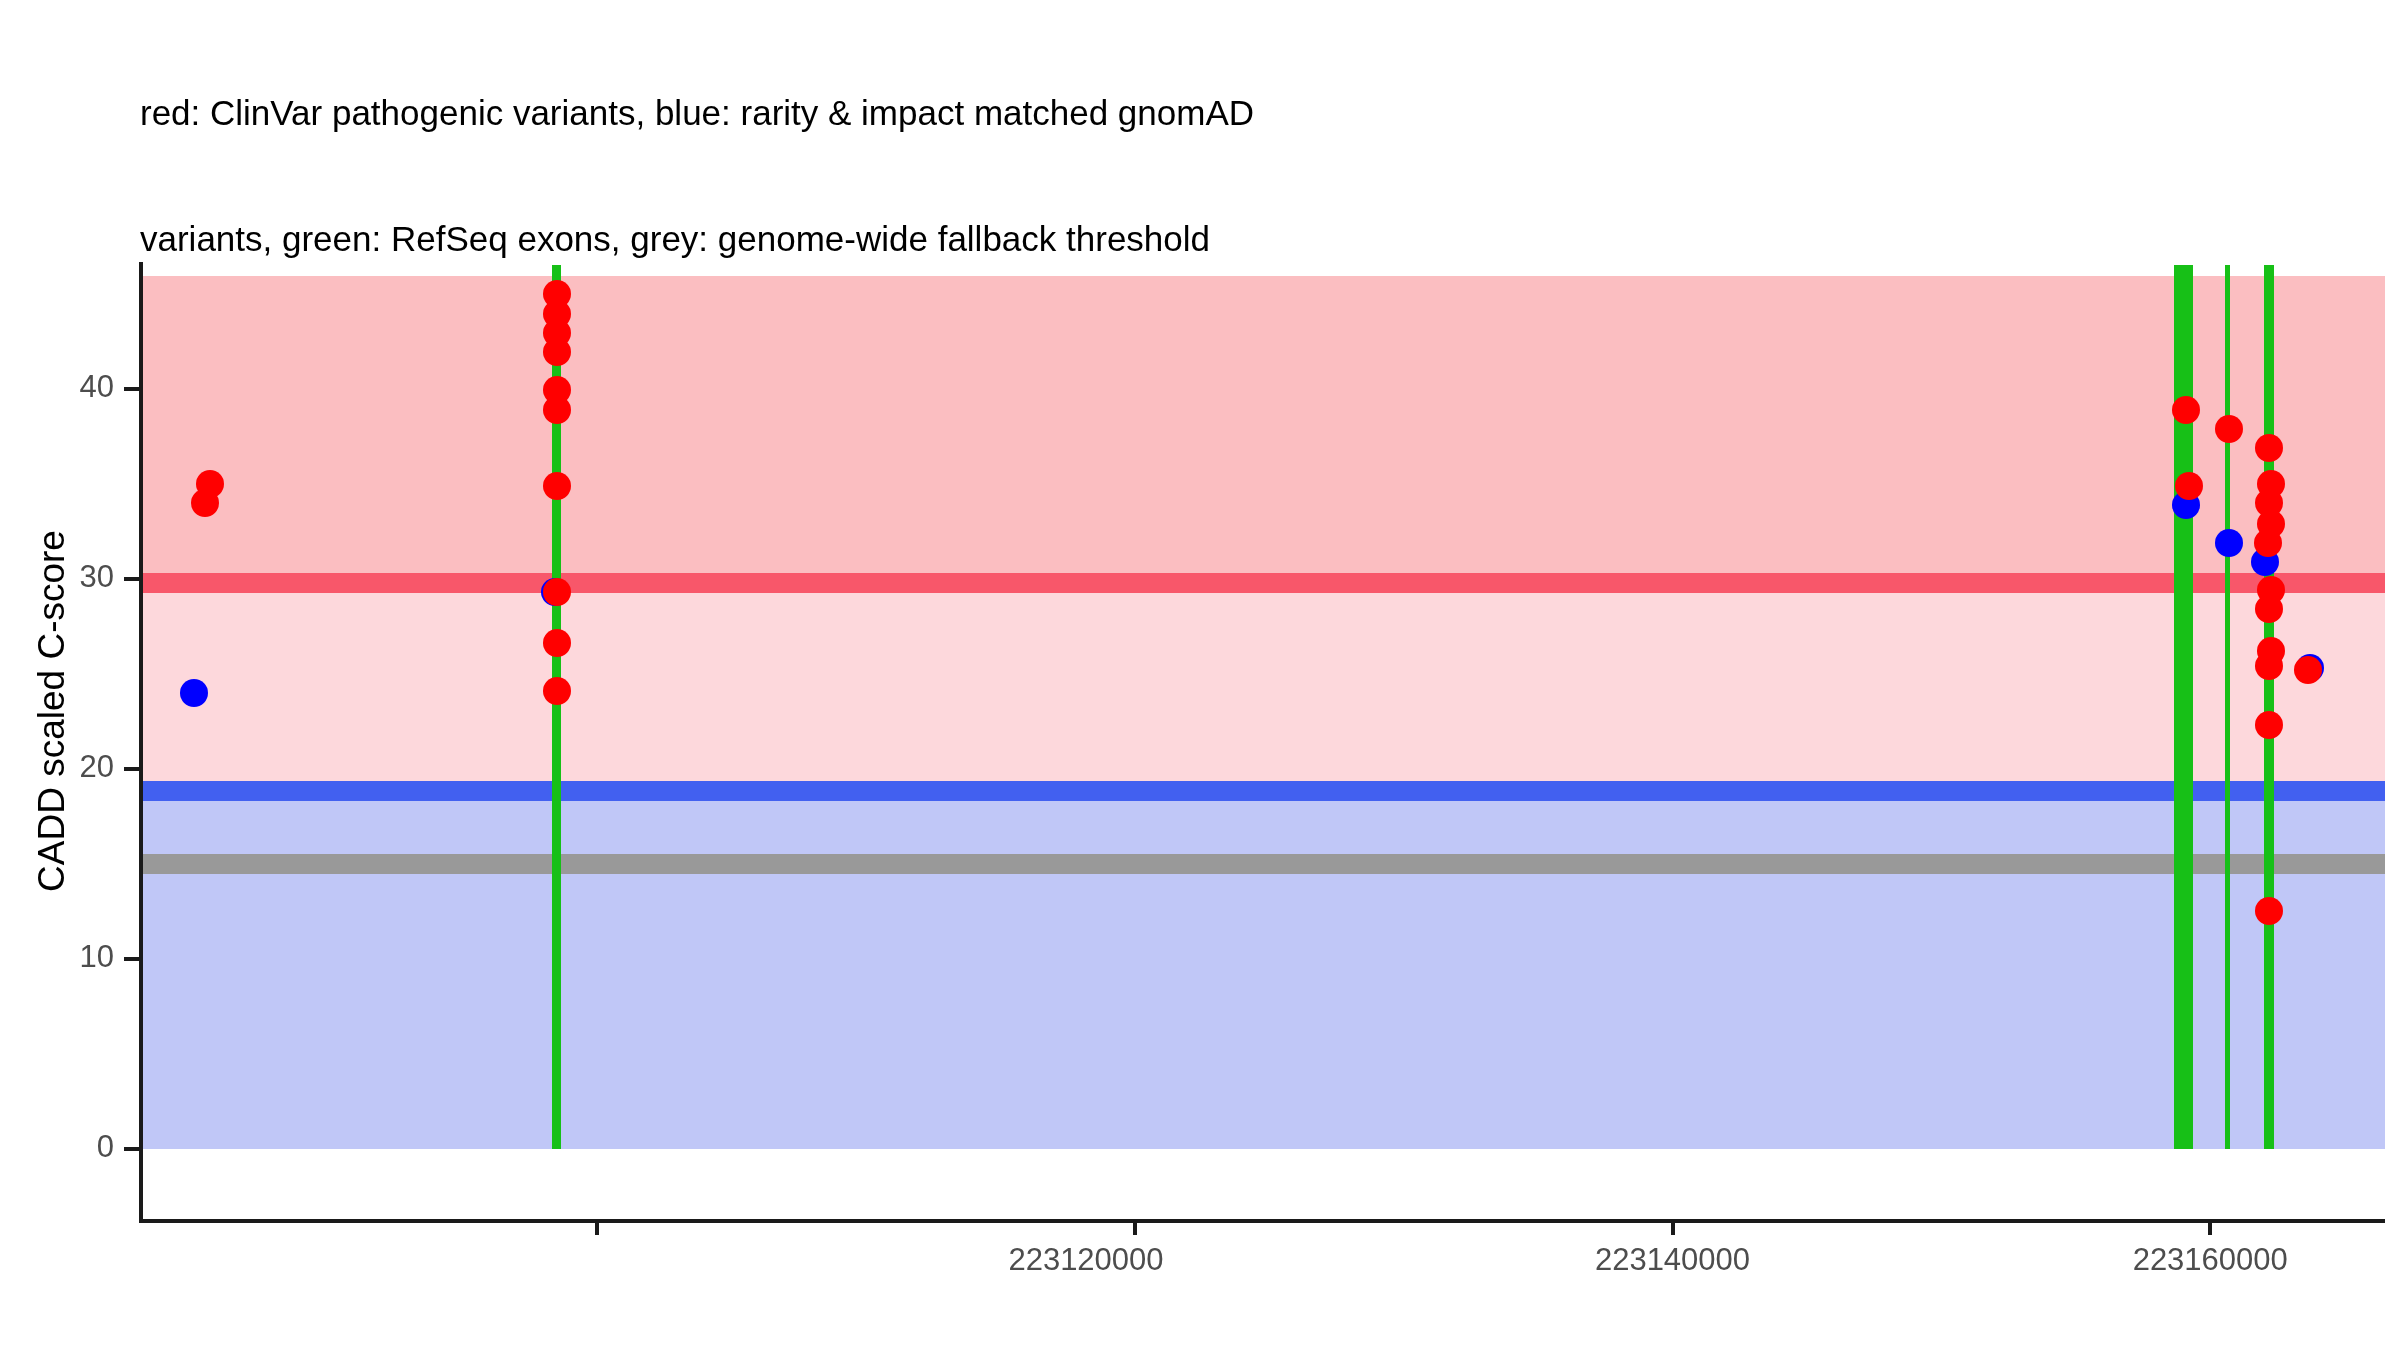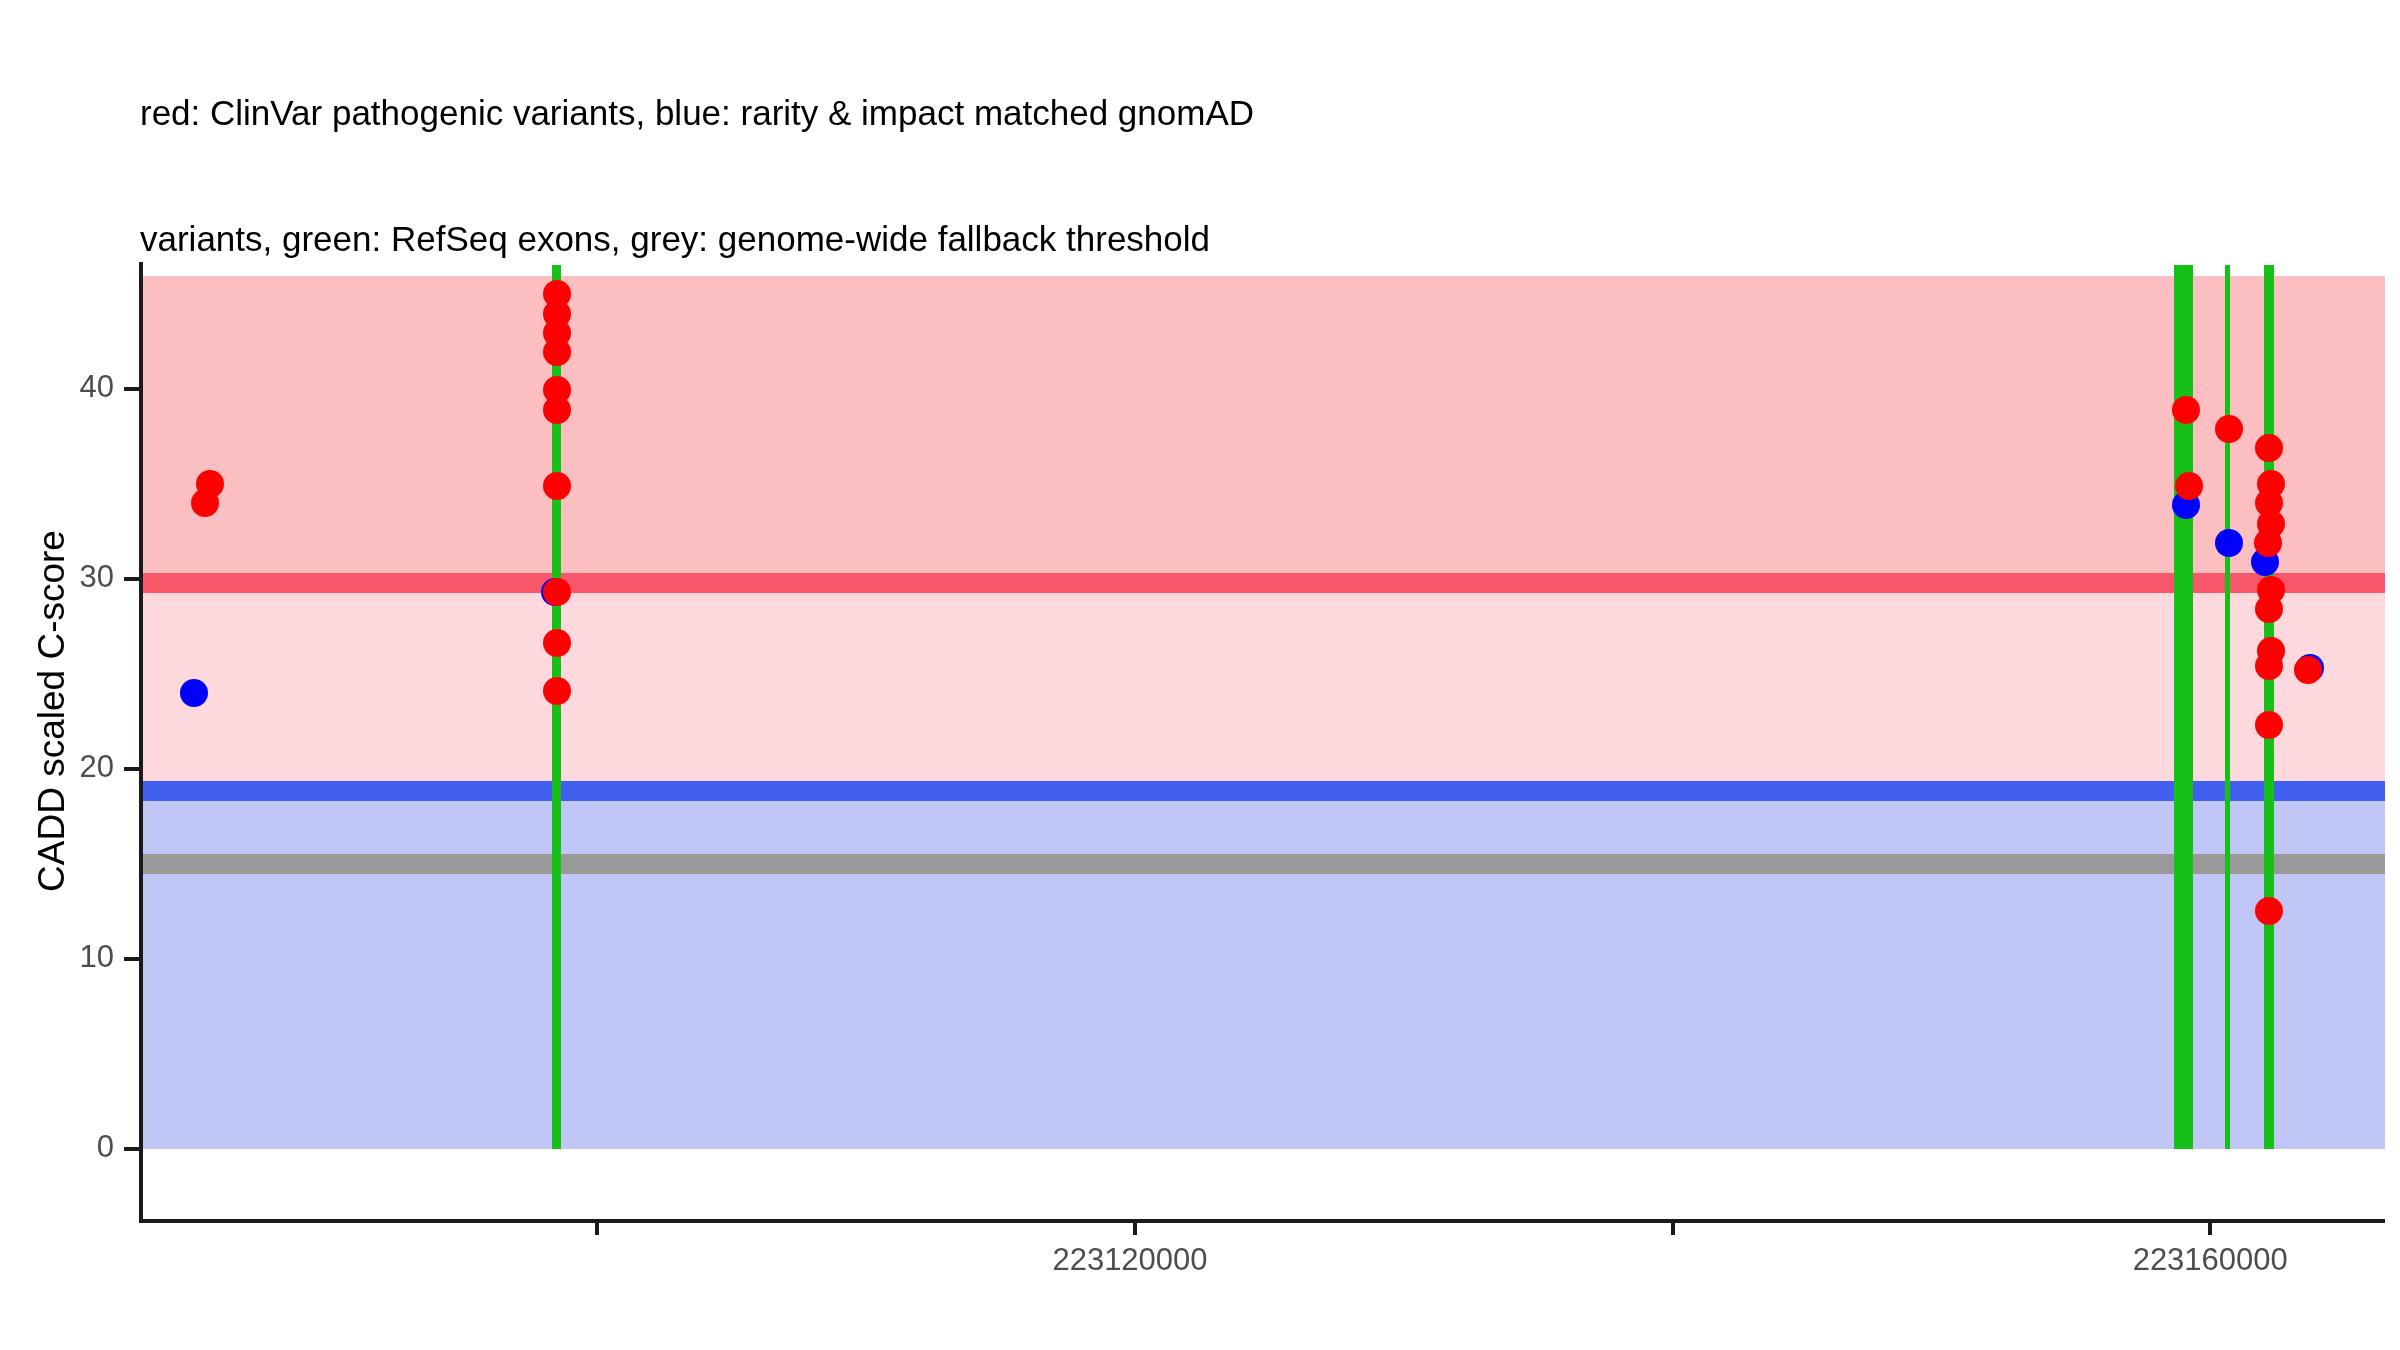--- a/index.html
+++ b/index.html
@@ -117,17 +117,18 @@
     <div class="ytick" style="left: 124px; top: 957.036px;"></div>
     <div class="ytlabel" style="left: -6px; top: 939.036px;">10</div>
     <div class="ytick" style="left: 124px; top: 766.889px;"></div>
     <div class="ytlabel" style="left: -6px; top: 748.889px;">20</div>
     <div class="ytick" style="left: 124px; top: 576.742px;"></div>
     <div class="ytlabel" style="left: -6px; top: 558.742px;">30</div>
     <div class="ytick" style="left: 124px; top: 386.595px;"></div>
     <div class="ytlabel" style="left: -6px; top: 368.595px;">40</div>
     <div class="xtick" style="left: 595.066px; top: 1219px;"></div>
     <div class="xtick" style="left: 1132.79px; top: 1219px;"></div>
-    <div class="xtlabel" style="left: 930px; top: 1242px;">223120000</div>
+    <div class="xtlabel" style="left: 886px; top: 1242px;">223120000</div>
     <div class="xtick" style="left: 1670.51px; top: 1219px;"></div>
+    <div class="xtlabel" style="left: 1472.51px; top: 1242px;">223140000</div>
     <div class="xtick" style="left: 2208.24px; top: 1219px;"></div>
     <div class="xtlabel" style="left: 2010.24px; top: 1242px;">223160000</div>
   </div>
 
 </body></html>

